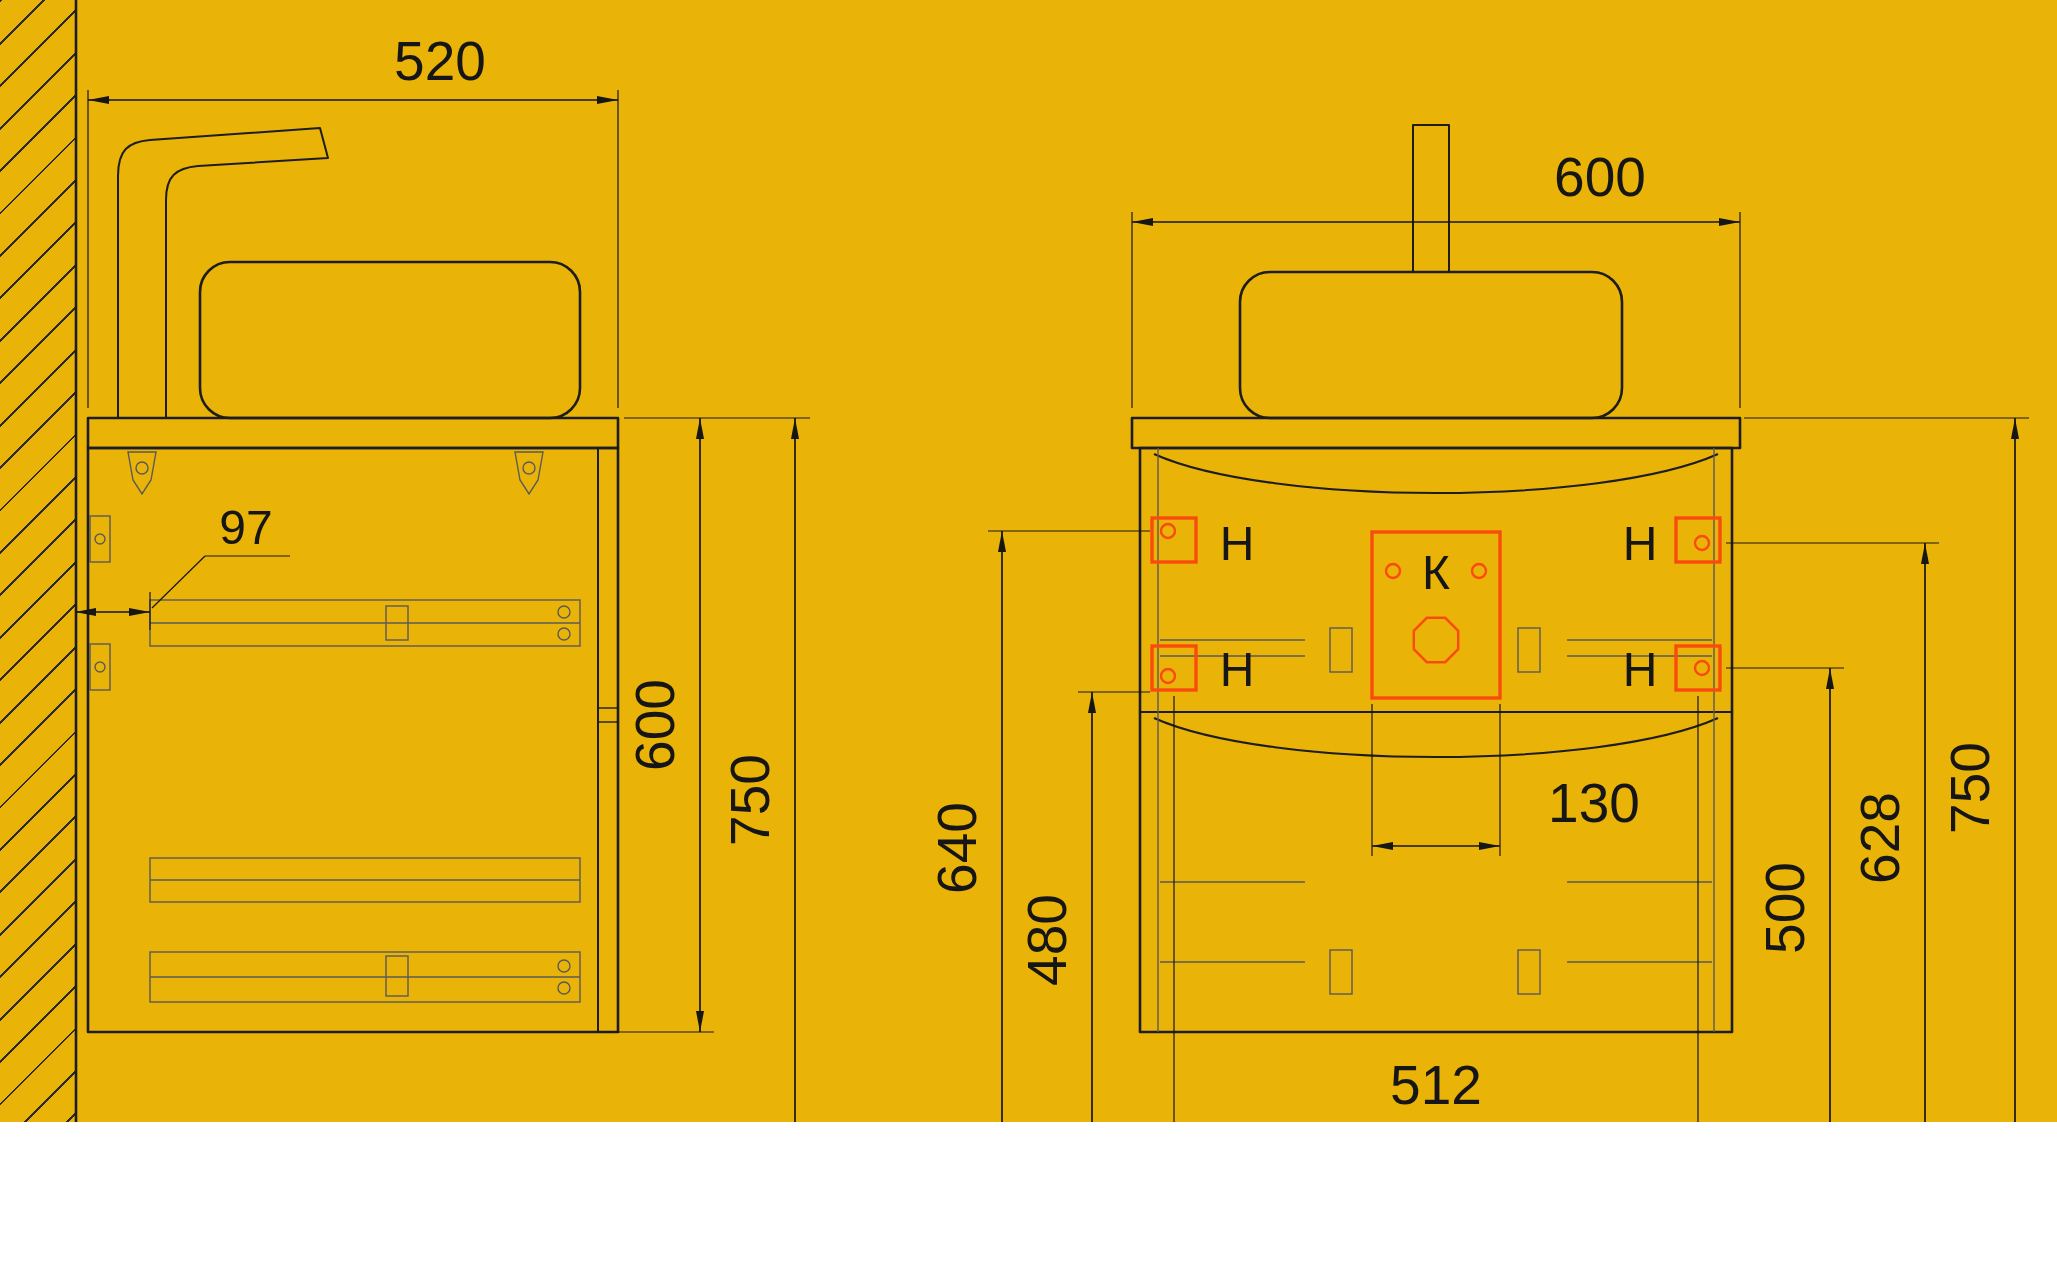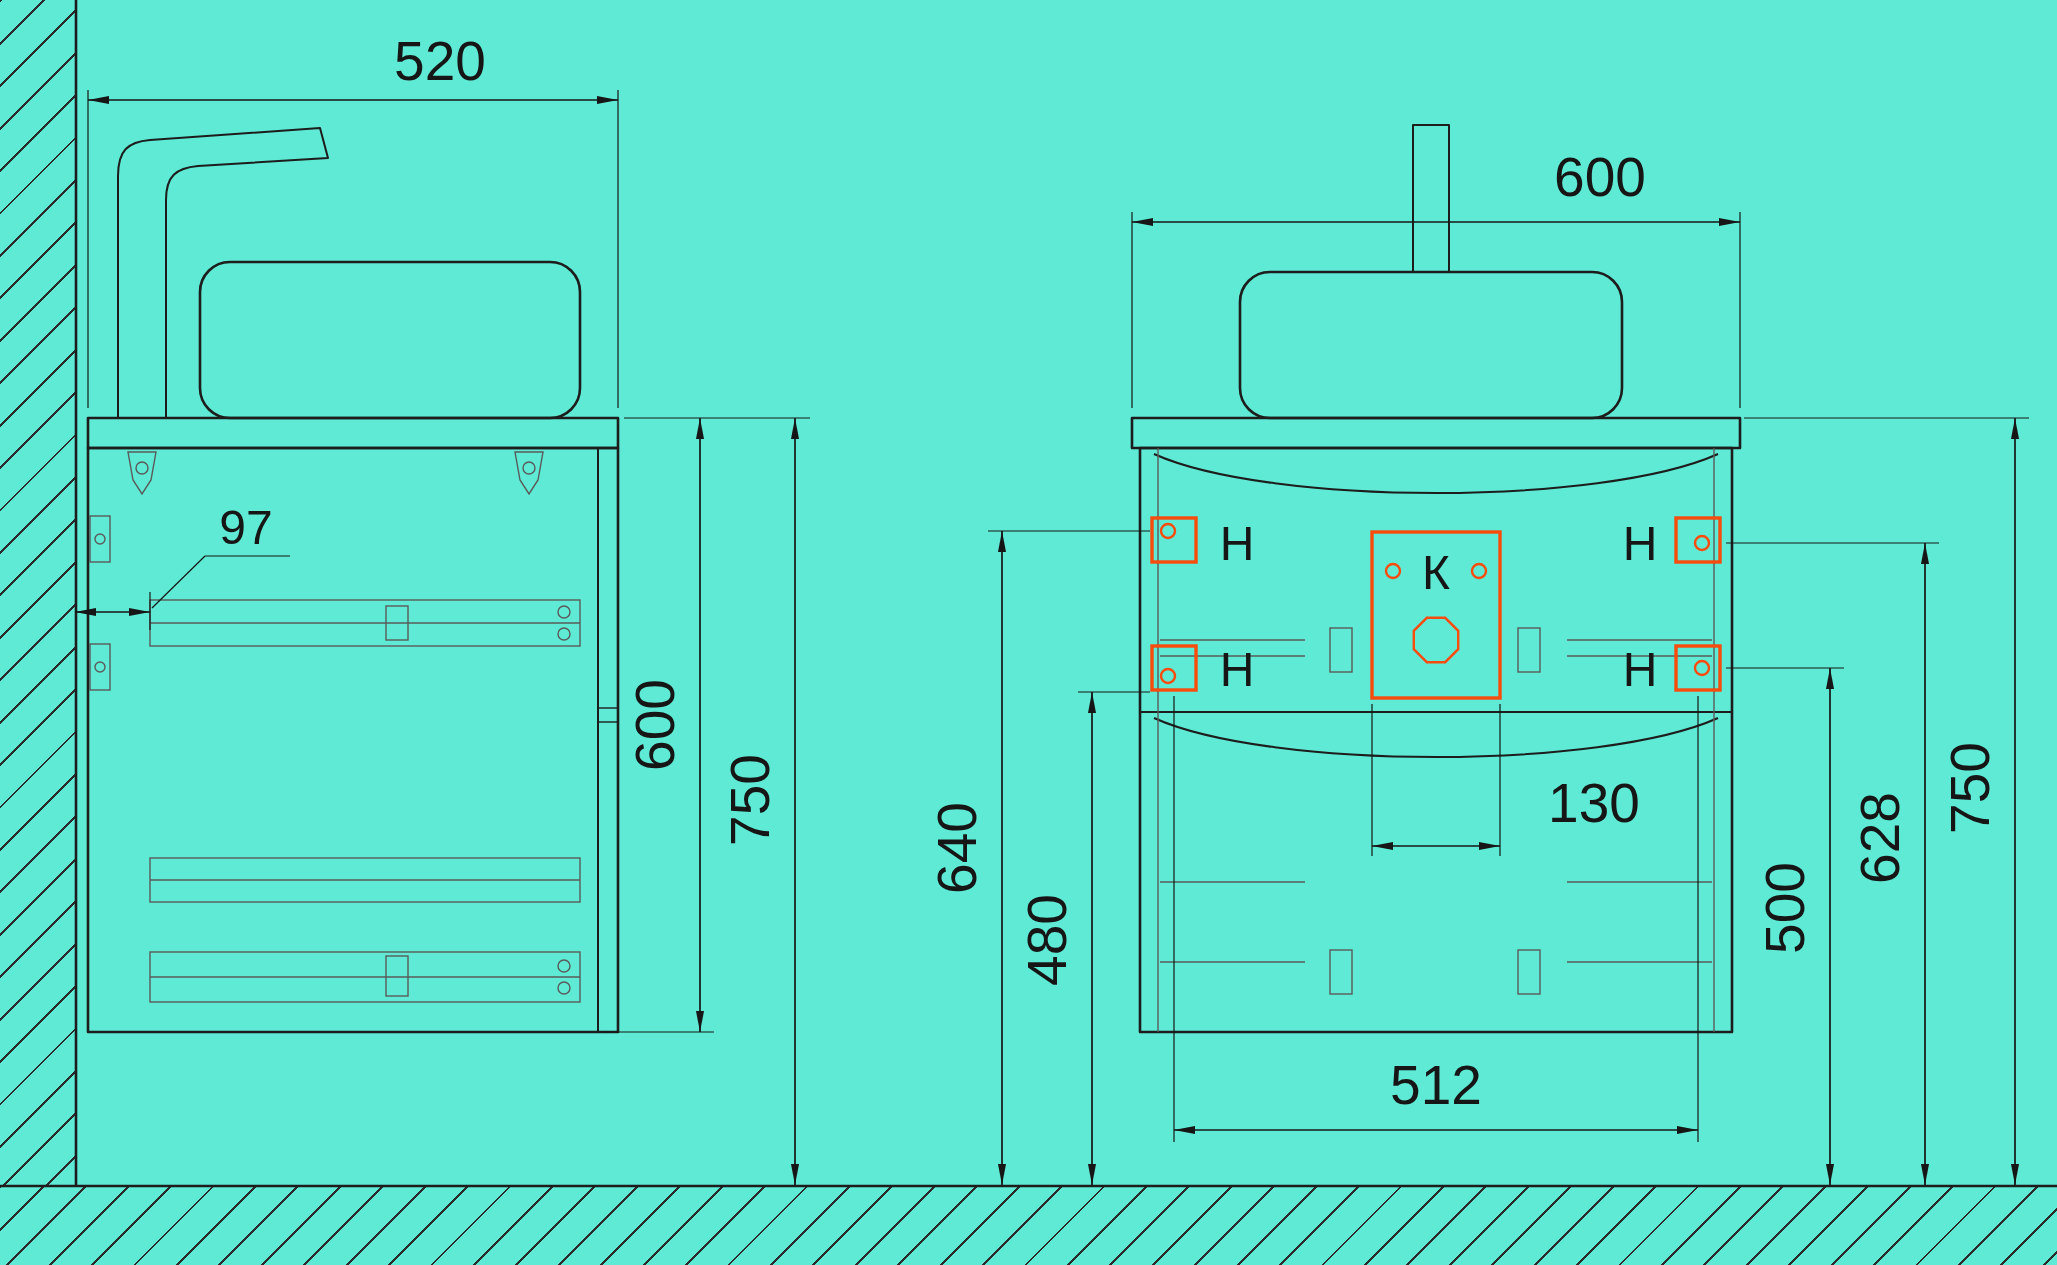--- a/index.html
+++ b/index.html
@@ -1,18 +1,18 @@
 <!DOCTYPE html>
 <html><head>
 <meta charset="utf-8">
 <style>
   html,body { margin:0; padding:0; background:#ffffff; }
   .canvas {
-    position:relative; width:2057px; height:1265px;
-    background:#5eead4; overflow:hidden;
+    position:relative; width:2057px; height:1122px;
+    background:#eab308; overflow:hidden;
     font-family:"Liberation Sans", sans-serif;
   }
   .hatch {
     position:absolute;
     background-image: repeating-linear-gradient(135deg,
       #2b2b2b 0px, #2b2b2b 2px, transparent 2px, transparent 30px);
   }
   .wall  { left:0; top:0; width:76px; height:1186px; }
   .floor { left:0; top:1186px; width:2057px; height:79px; }
   svg.drawing { position:absolute; left:0; top:0; }

